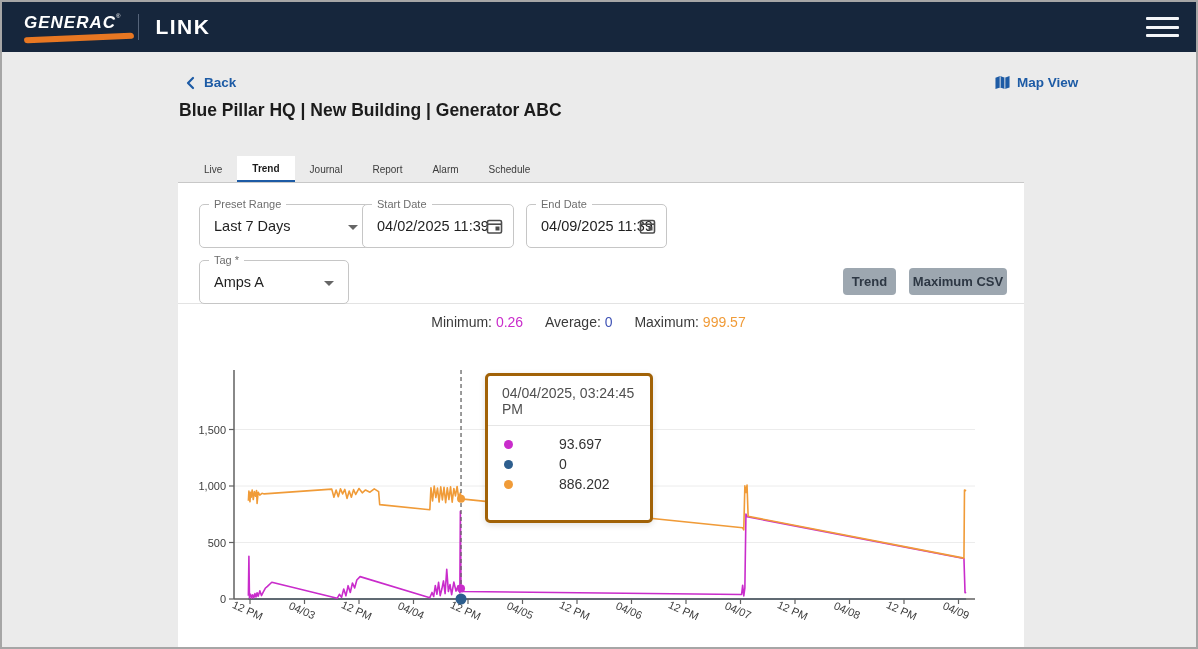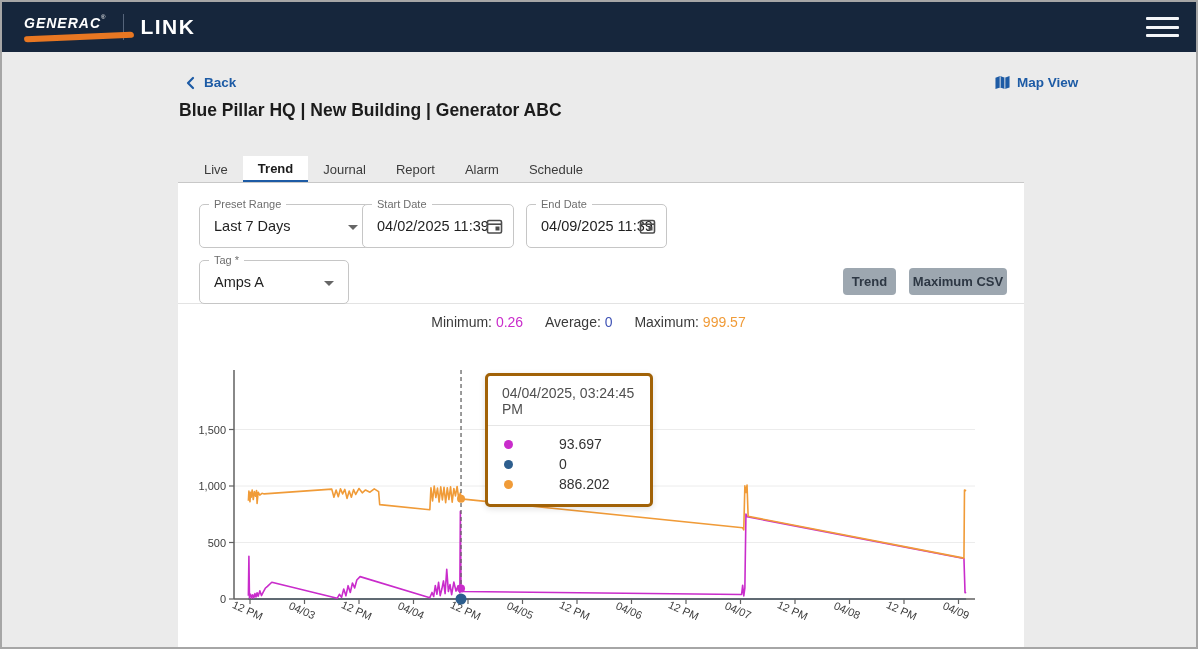--- a/index.html
+++ b/index.html
@@ -3,39 +3,39 @@
 <meta charset="utf-8">
 <style>
   * { margin:0; padding:0; box-sizing:border-box; }
   html,body { width:1198px; height:649px; font-family:"Liberation Sans", sans-serif; }
   .frame { position:relative; width:1198px; height:649px; background:#ebebeb; border:2px solid #a6a6a6; overflow:hidden; }
 
   
   .topbar { position:absolute; left:0; top:0; width:100%; height:50px; background:#16263c; display:flex; align-items:center; }
   .brand-wrap { display:flex; align-items:center; margin-left:22px; }
   .generac { position:relative; padding-bottom:8px; }
-  .generac-text { color:#fff; font-weight:bold; font-style:italic; font-size:14px; letter-spacing:1px; }
+  .generac-text { color:#fff; font-weight:bold; font-style:italic; font-size:17px; letter-spacing:1px; }
   .generac-reg { color:#fff; font-size:6px; vertical-align:top; }
   .swoosh { position:absolute; left:0; bottom:0; width:110px; height:6px; background:#e87722; border-radius:3px 5px 3px 5px; transform:rotate(-2.5deg); }
   .brand-divider { width:1px; height:26px; background:#55647a; margin:0 16px 0 18px; }
   .link-text { color:#fff; font-weight:bold; font-size:21px; letter-spacing:1.5px; }
   .hamburger { position:absolute; right:17px; top:12px; width:33px; height:26px; cursor:pointer; display:flex; flex-direction:column; justify-content:space-between; padding:3px 0; }
   .hamburger .bar { width:33px; height:3px; background:#f4f6f9; border-radius:1px; }
 
   
   .back-row { position:absolute; left:183px; top:73px; display:flex; align-items:center; color:#1d5ba5; font-weight:bold; font-size:13.5px; cursor:pointer; }
   .back-row svg { margin-right:8px; }
   .map-view { position:absolute; top:73px; left:948px; display:flex; align-items:center; color:#1d5ba5; font-weight:bold; font-size:13.5px; cursor:pointer;padding-left:45px; }
   .map-view svg { margin-right:7px; }
   .page-title { position:absolute; left:177px; top:98px; font-size:17.5px; font-weight:bold; color:#1c1c1c; }
   .tz { position:absolute; top:135px; left:176px; width:846px; text-align:right; font-size:13.5px; color:#1c1c1c; }
 
   
   .tabs-row { position:absolute; left:176px; top:154px; width:846px; height:27px; display:flex; align-items:stretch; border-bottom:1px solid #c8c8c8; padding-left:11px; }
-  .tab { display:flex; align-items:center; padding:0 15px; font-size:13px; color:#3c3c3c; cursor:pointer; }
+  .tab { display:flex; align-items:center; padding:0 15px; font-size:10px; color:#3c3c3c; cursor:pointer; }
   .tab.active { background:#fff; color:#1b1b1b; font-weight:bold; border-bottom:2px solid #1d5ba5; }
 
   
   .panel { position:absolute; left:176px; top:181px; width:846px; height:466px; background:#fff; }
   .filter-sec { position:absolute; left:0; top:0; width:846px; height:121px; border-bottom:1px solid #e3e3e3; }
 
   .field { position:absolute; height:44px; border:1px solid #c6c6c6; border-radius:5px; background:#fff; }
   .field .flabel { position:absolute; top:-7px; left:9px; background:#fff; padding:0 5px; font-size:11px; color:#6e6e6e; }
   .field .fvalue { position:absolute; left:14px; top:13px; font-size:14.5px; color:#1f1f1f; }
   .caret { position:absolute; right:14px; top:20px; width:0; height:0; border-left:5px solid transparent; border-right:5px solid transparent; border-top:5px solid #666; }
@@ -48,21 +48,21 @@
   .stats .lbl:first-child { margin-left:0; }
   .stat-min { color:#c92ccb; }
   .stat-avg { color:#4053b5; }
   .stat-max { color:#f09b38; }
 
   
   .chart-wrap { position:absolute; left:0; top:179px; width:846px; height:286px; }
   .chart-wrap svg { position:absolute; left:0; top:0; }
   .tooltip { position:absolute; left:307px; top:11px; width:168px; background:#fff; border:3px solid #a16207; border-radius:5px; box-shadow:0 2px 6px rgba(0,0,0,.12); }
   .tooltip .tt-head { padding:9px 14px 8px 14px; font-size:14px; color:#4f4f4f; border-bottom:1px solid #e6e6e6; }
-  .tooltip ul { list-style:none; padding:8px 0 10px 0;text-align:right; }
+  .tooltip ul { list-style:none; padding:8px 0 26px 0;text-align:right; }
   .tooltip li { display:flex; align-items:center; height:20px; }
   .tooltip .dot { width:9px; height:9px; border-radius:50%; margin-left:16px; }
   .tooltip .val { margin-left:46px; font-size:14px; color:#333; }
 </style>
 </head>
 <body>
 
 <div class="frame">
 
   <div class="topbar">

